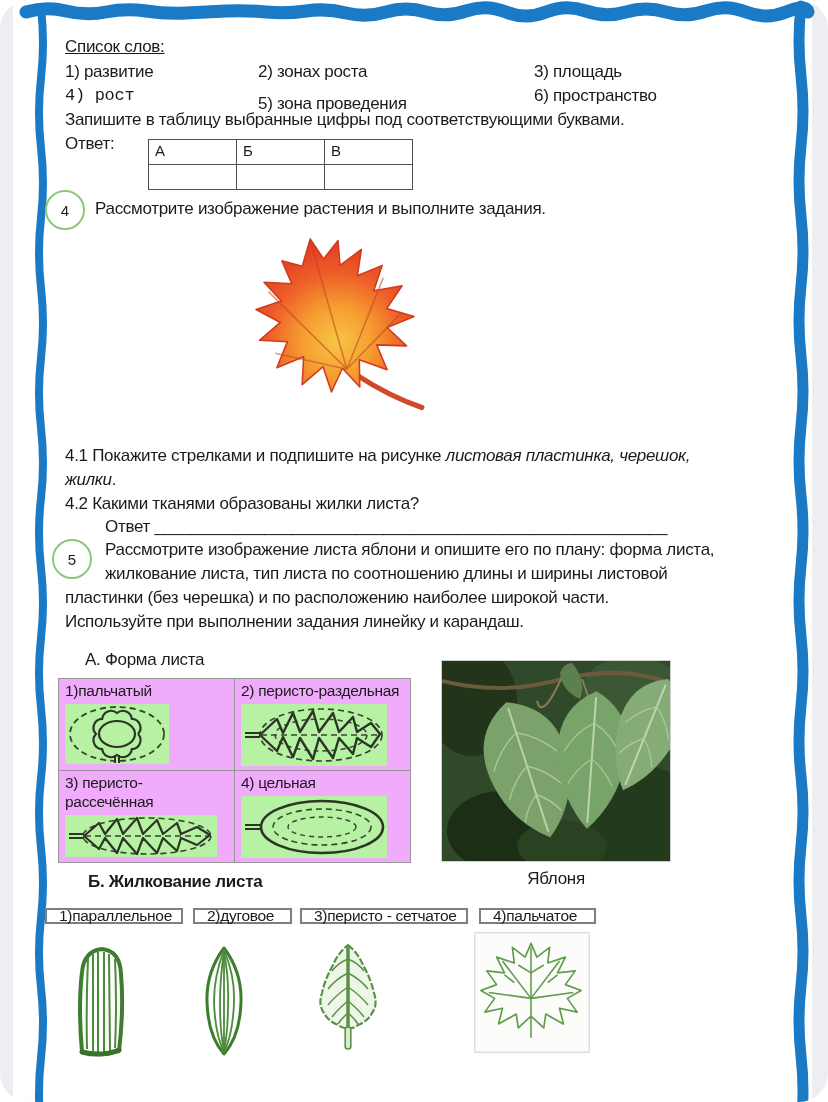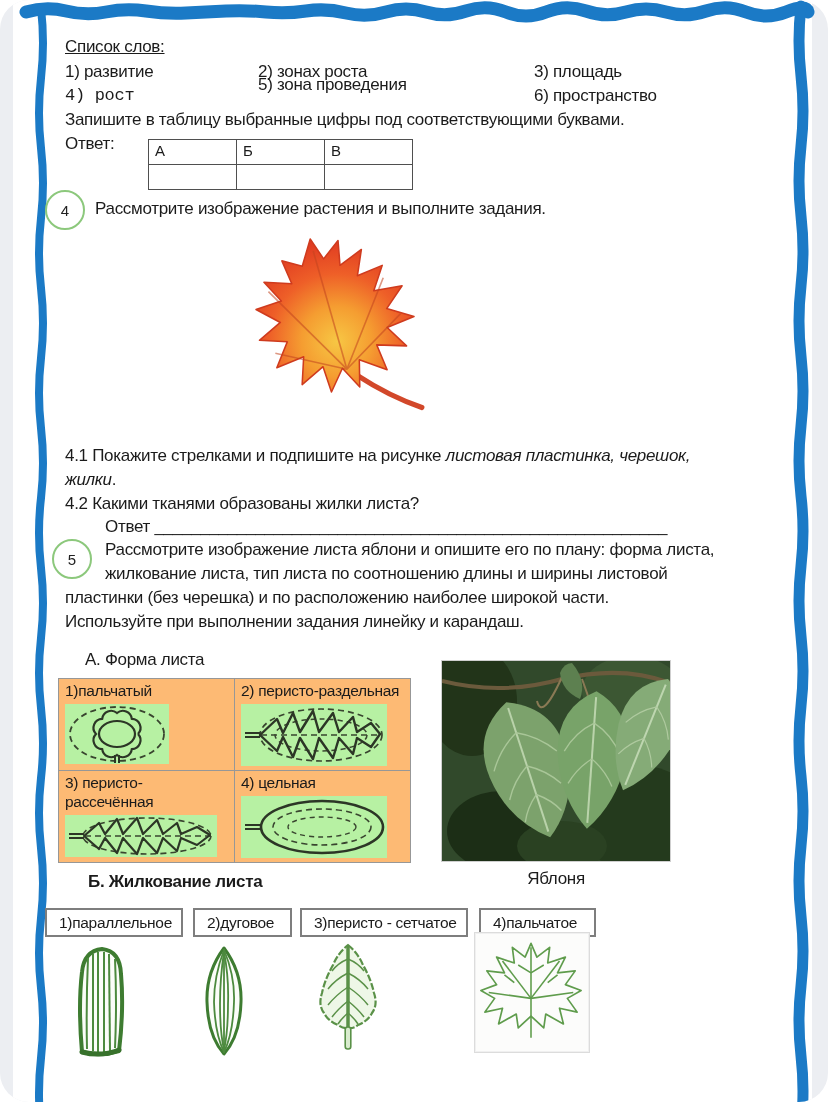--- a/index.html
+++ b/index.html
@@ -13,26 +13,26 @@
   .b{font-weight:bold;}
 
   .num-circle{position:absolute;width:36px;height:36px;border:2px solid #8cc87c;border-radius:50%;
               background:#fff;display:flex;align-items:center;justify-content:center;
               font-size:15px;color:#222;}
 
   table.ans{position:absolute;left:148px;top:139px;border-collapse:collapse;}
   table.ans td{border:1px solid #4f4f4f;width:75px;font-size:15px;padding:2px 6px;height:20px;
                vertical-align:top;letter-spacing:-0.2px;}
 
-  table.form{position:absolute;left:58px;top:678px;border-collapse:collapse;background:#fdba74;}
+  table.form{position:absolute;left:58px;top:678px;border-collapse:collapse;background:#f0abfc;}
   table.form td{border:1.5px solid #979797;width:169px;vertical-align:top;padding:3px 0 4px 6px;}
   .cell-label{font-size:15.5px;letter-spacing:-0.3px;line-height:1.22;}
   .cell-draw{display:block;margin-top:3px;}
 
-  .vbox{position:absolute;height:29px;border:2px solid #7e7e7e;background:#fff;display:flex;
+  .vbox{position:absolute;height:16px;border:2px solid #7e7e7e;background:#fff;display:flex;
         align-items:center;font-size:15.5px;letter-spacing:-0.3px;padding-left:12px;box-sizing:border-box;}
   .leaf-card{position:absolute;left:474px;top:932px;width:114px;height:119px;background:#fcfcfb;
              border:1px solid #dcdcdc;box-shadow:0 0 0 1px #f0f0f0 inset;}
   .photo{position:absolute;left:441px;top:660px;width:230px;height:202px;border:1px solid #cfcfcf;
          box-sizing:border-box;overflow:hidden;}
   .caption{position:absolute;left:441px;top:869px;width:230px;text-align:center;font-size:17px;letter-spacing:-0.3px;}
 </style>
 </head>
 <body>
 
@@ -43,21 +43,21 @@
     <path d="M26,12 q20,-6 40,-1 t40,1 t40,-1 t40,2 t40,-2 t40,1 t40,-1 t40,2 t40,-1 t40,0 t40,-1 t40,1 t40,0 t40,-1 t40,1 t40,0 t40,-1 t40,1 t40,0 t22,0" fill="none" stroke="#1b7ac6" stroke-width="13" stroke-linecap="round"></path>
     <path d="M41,8 q4,35 0,70 t0,70 t0,70 t0,70 t0,70 t0,70 t0,70 t0,70 t0,70 t0,70 t0,70 t0,70 t0,70 t0,70 t0,70 t0,70" fill="none" stroke="#1b7ac6" stroke-width="8" stroke-linecap="round"></path>
     <path d="M801,6 q-4,35 0,70 t0,70 t0,70 t0,70 t0,70 t0,70 t0,70 t0,70 t0,70 t0,70 t0,70 t0,70 t0,70 t0,70 t0,70 t0,70" fill="none" stroke="#1b7ac6" stroke-width="11" stroke-linecap="round"></path>
   </svg>
 
   <div class="t underl" style="left:65px;top:37px;">Список слов:</div>
   <div class="t" style="left:65px;top:62px;text-align:center;">1) развитие</div>
   <div class="t" style="left:258px;top:62px;">2) зонах роста</div>
   <div class="t" style="left:534px;top:62px;">3) площадь</div>
   <div class="t" style="left:65px;top:86px;font-family:Liberation Mono, monospace;">4) рост</div>
-  <div class="t" style="left:258px;top:75px;">5) зона проведения</div>
+  <div class="t" style="left:258px;top:94px;">5) зона проведения</div>
   <div class="t" style="left:534px;top:86px;">6) пространство</div>
   <div class="t" style="left:65px;top:110px;">Запишите в таблицу выбранные цифры под соответствующими буквами.</div>
   <div class="t" style="left:65px;top:134px;">Ответ:</div>
 
   <table class="ans">
     <tbody>
         <tr>
       <td>А</td>
       <td>Б</td>
       <td>В</td>

